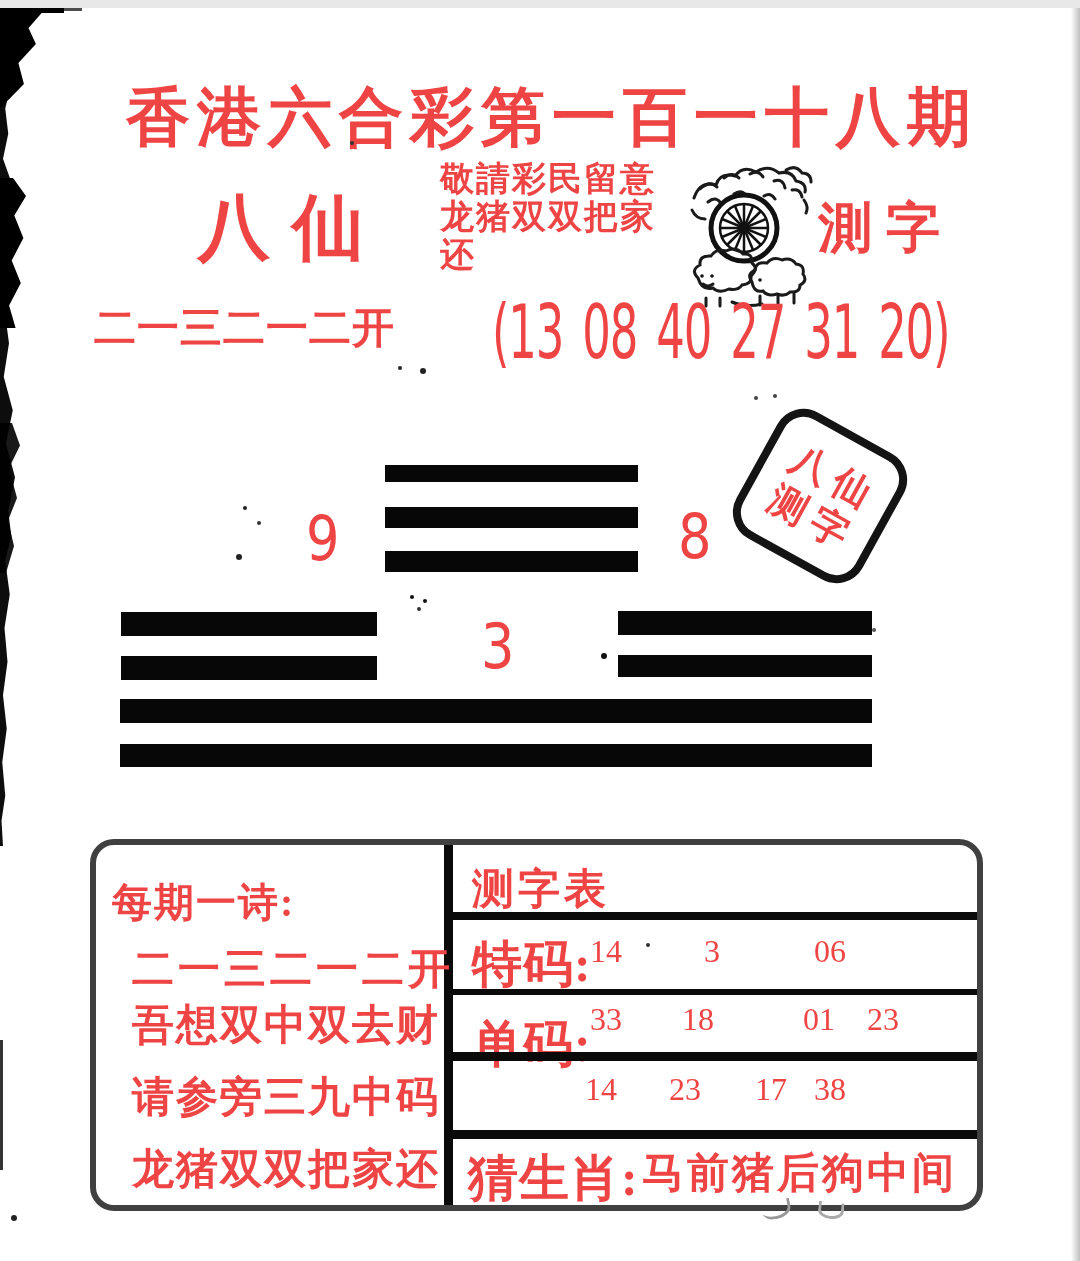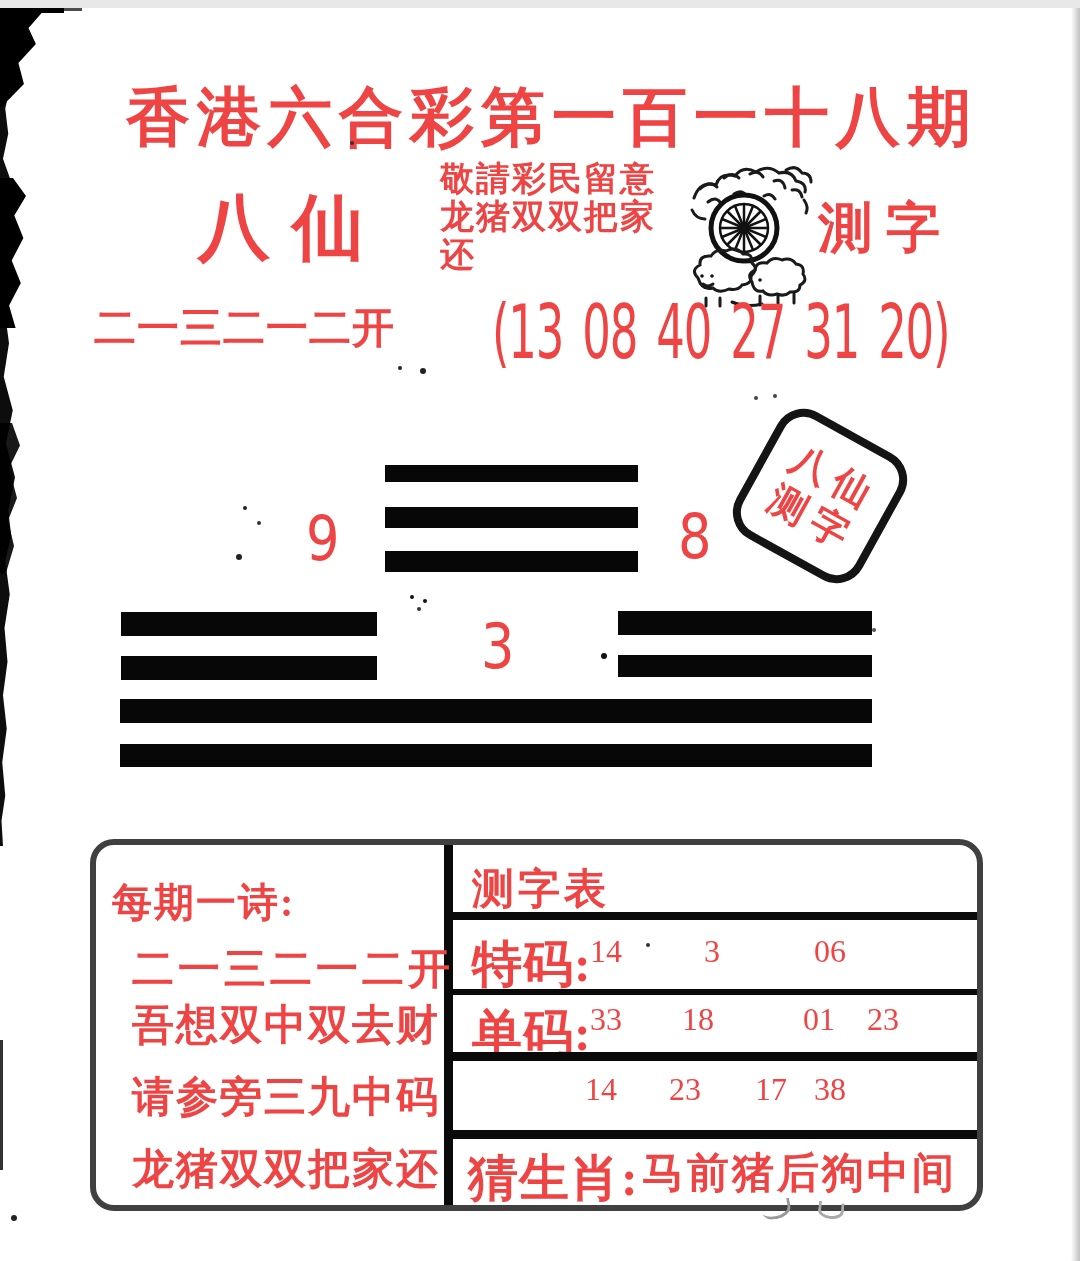--- a/index.html
+++ b/index.html
@@ -215,21 +215,21 @@
 
     <div>
       <div class="row-label" style="left:376px; top:86px;">特码:</div>
       <div class="num" style="left:494px; top:88px;">14</div>
       <div class="num" style="left:608px; top:88px;">3</div>
       <div class="num" style="left:718px; top:88px;">06</div>
     </div>
     <div class="h-sep sep2"></div>
 
     <div>
-      <div class="row-label" style="left:376px; top:155px;">单码:</div>
+      <div class="row-label" style="left:376px; top:166px;">单码:</div>
       <div class="num" style="left:494px; top:156px;">33</div>
       <div class="num" style="left:586px; top:156px;">18</div>
       <div class="num" style="left:707px; top:156px;">01</div>
       <div class="num" style="left:771px; top:156px;">23</div>
     </div>
     <div class="h-sep sep3"></div>
 
     <div>
       <div class="num" style="left:489px; top:226px;">14</div>
       <div class="num" style="left:573px; top:226px;">23</div>

